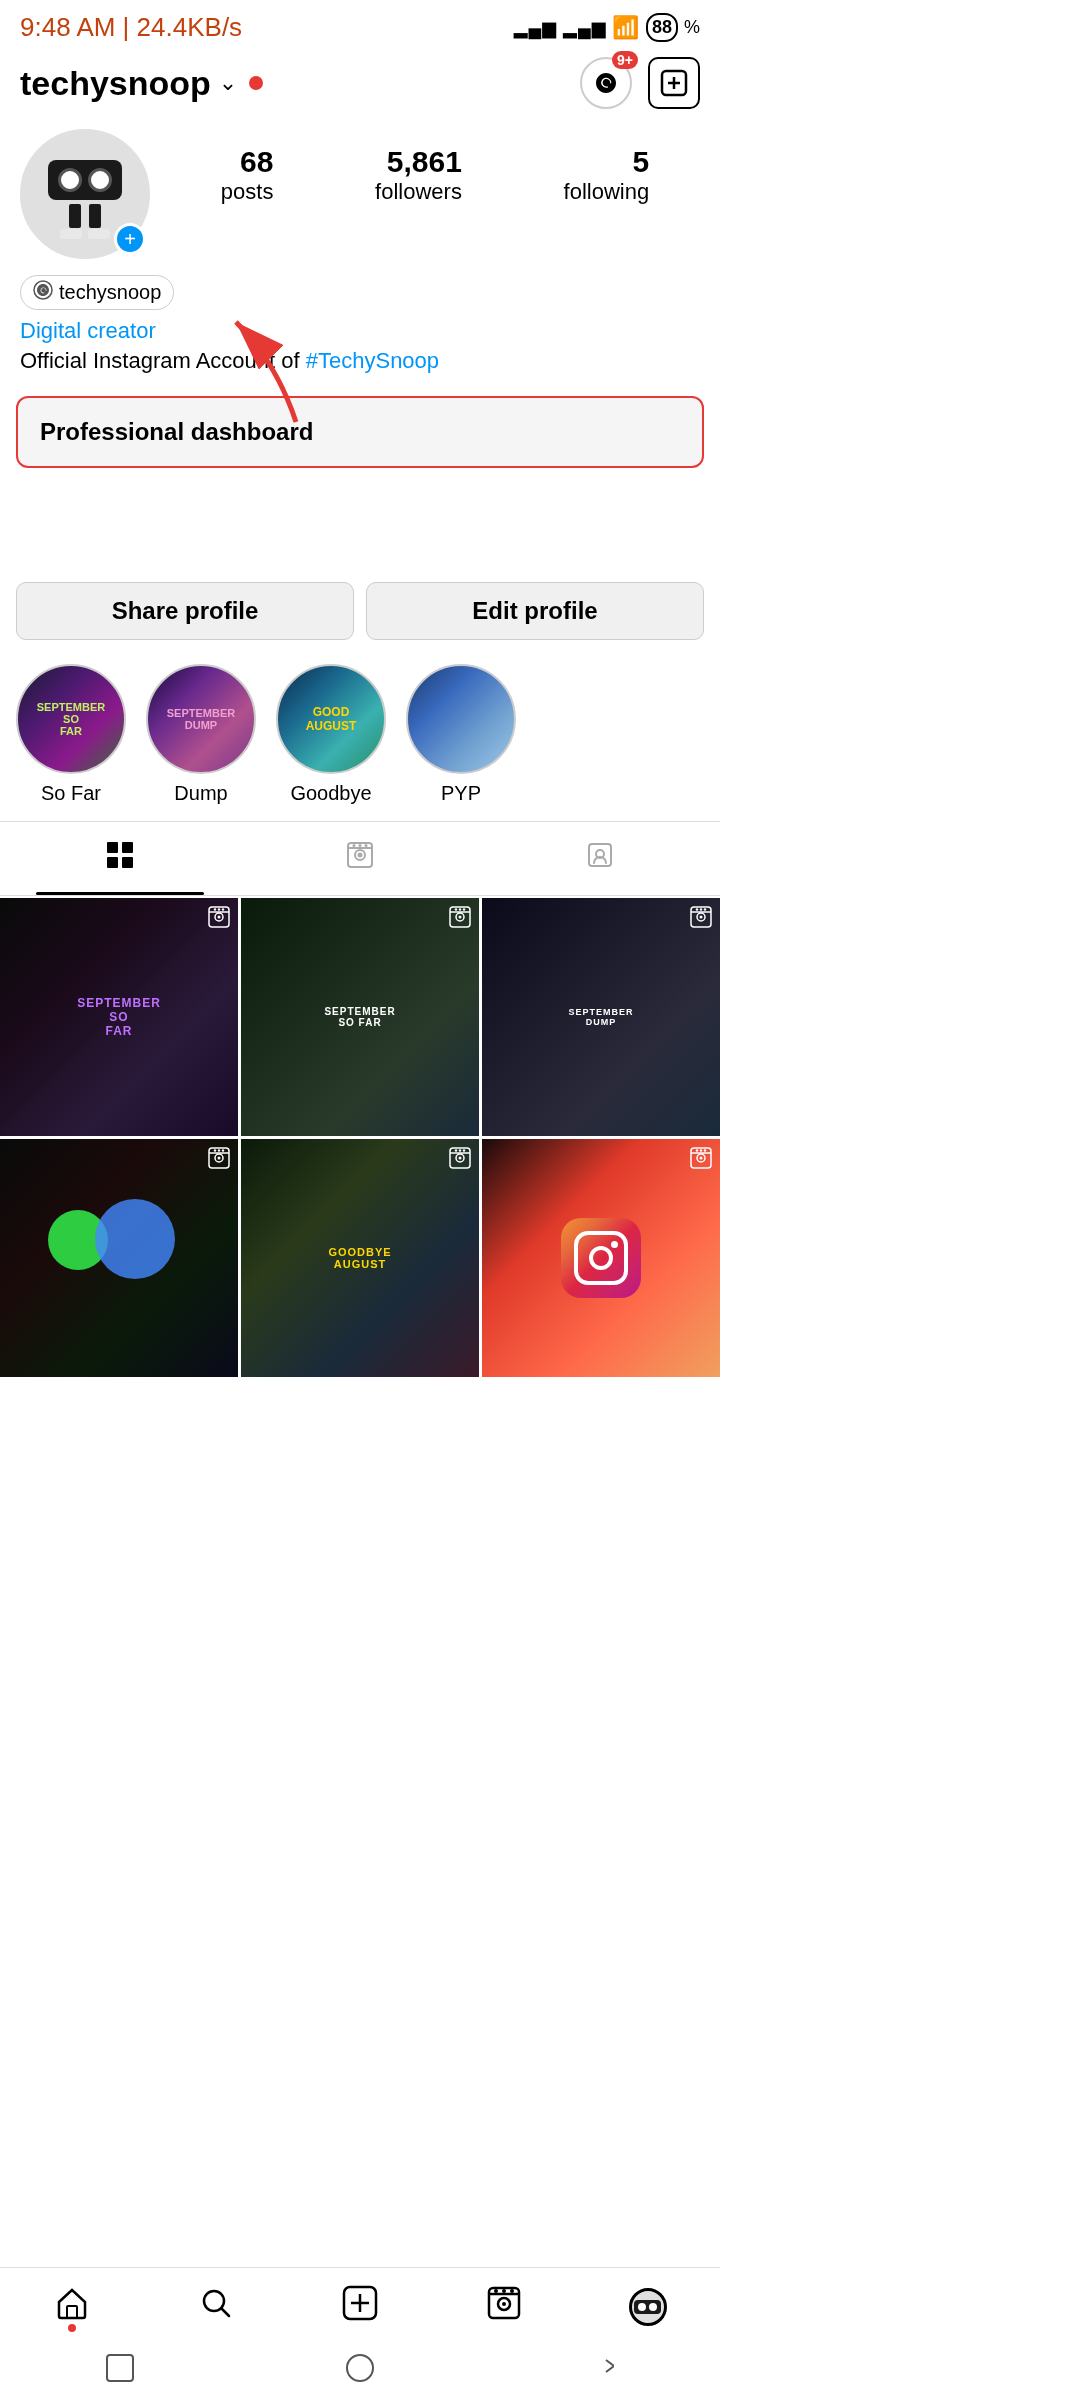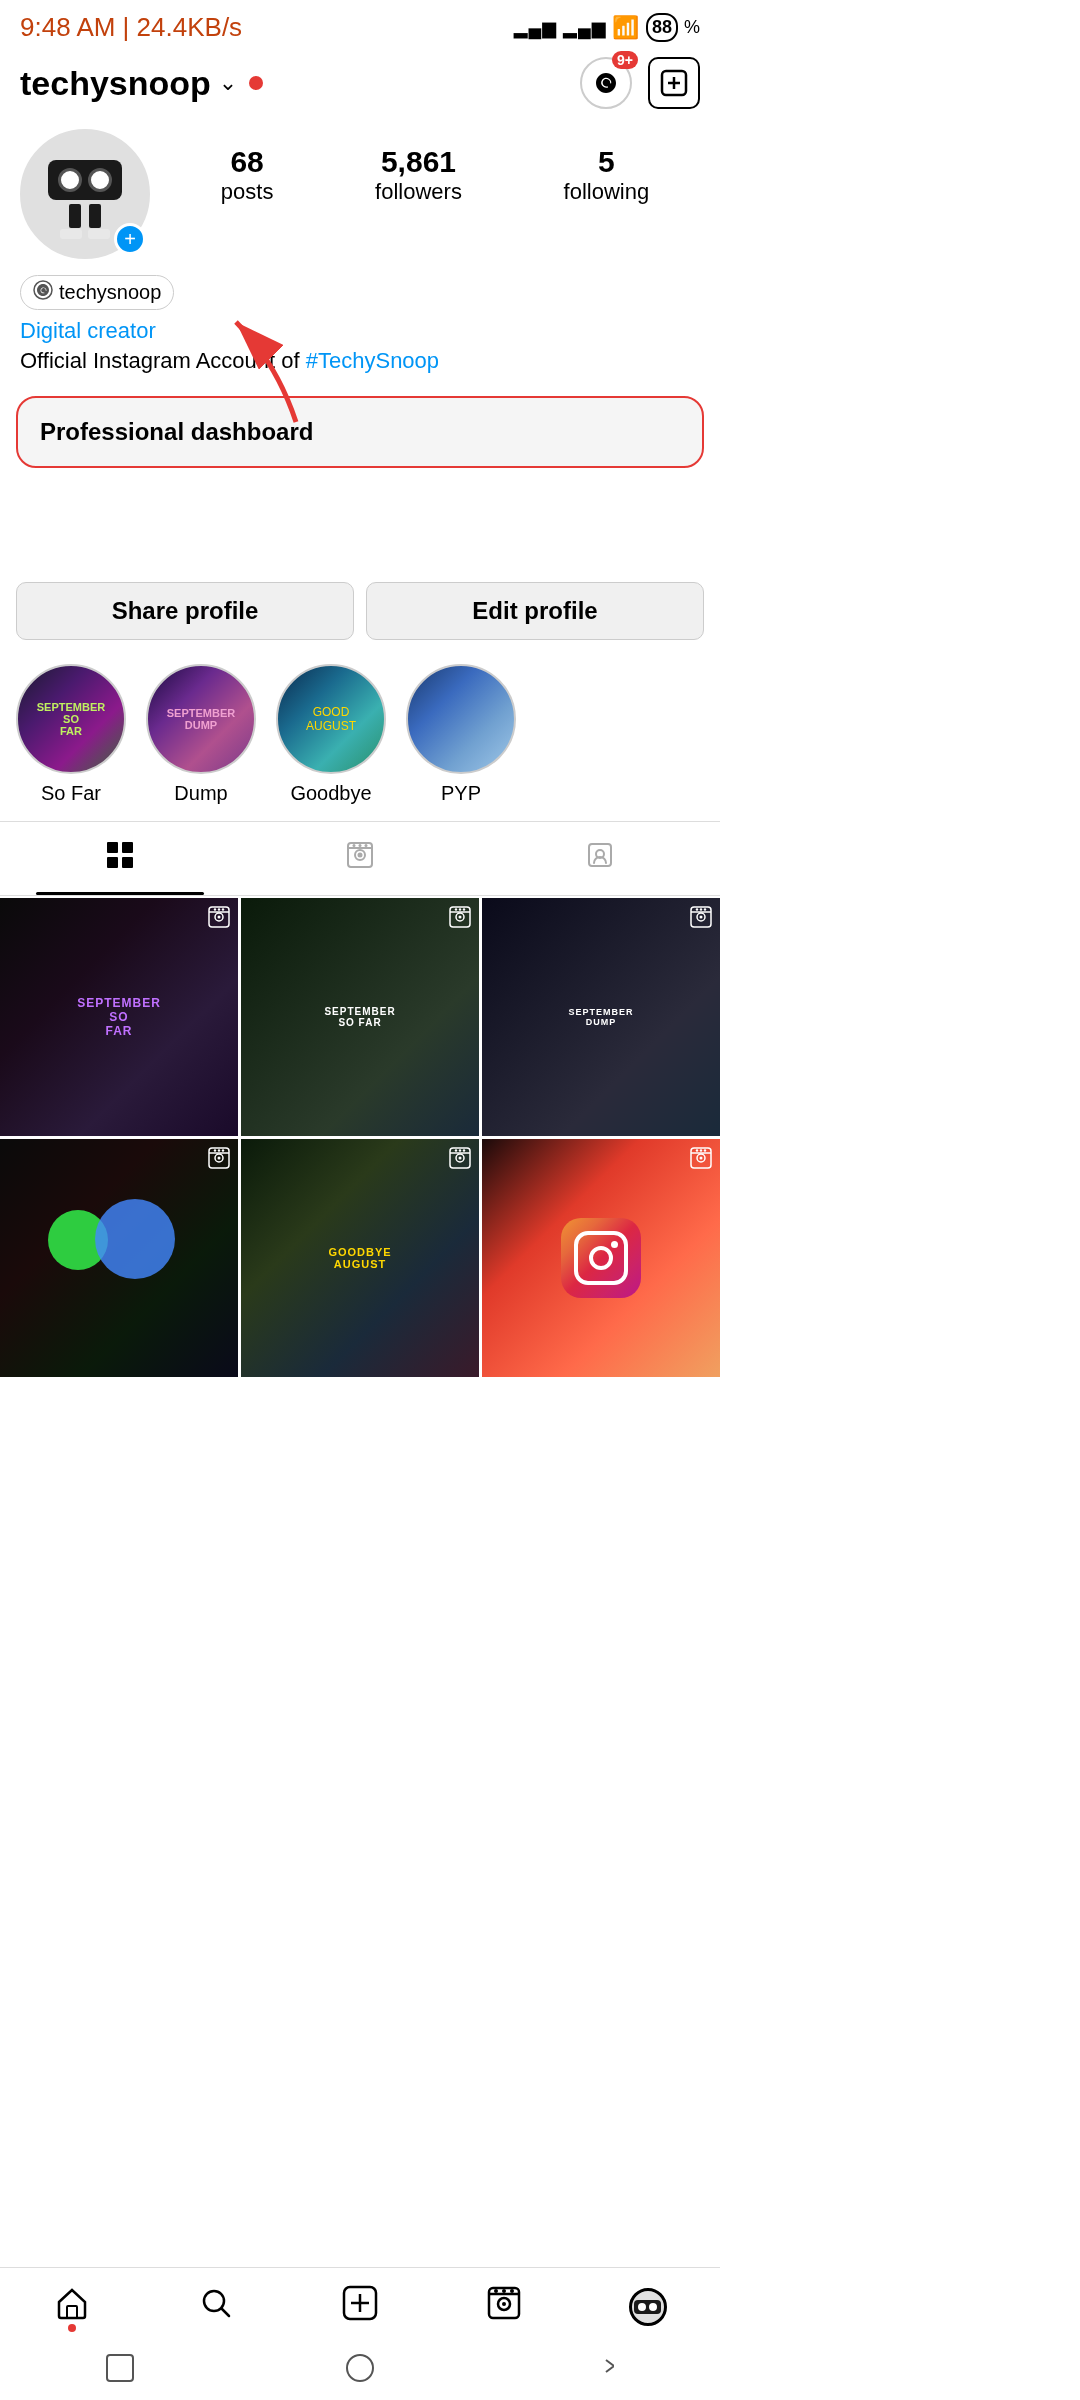--- a/index.html
+++ b/index.html
@@ -178,21 +178,21 @@
 
     
     .stats-wrap {
       display: flex;
       flex: 1;
       justify-content: space-around;
       align-items: center;
       margin-top: 16px;
     }
     .stat-item {
-      text-align: center;
+      text-align: right;
     }
     .stat-number {
       font-size: 30px;
       font-weight: 700;
       color: #000;
       display: block;
     }
     .stat-label {
       font-size: 22px;
       color: #000;
@@ -234,21 +234,21 @@
       color: #000;
     }
     .bio-desc .hashtag {
       color: #0095f6;
     }
 
     
     .pro-dashboard {
       margin: 10px 16px 14px;
       border: 2px solid #e53935;
-      border-radius: 20px;
+      border-radius: 12px;
       padding: 20px 22px;
       background: #f5f5f5;
     }
     .pro-dashboard-title {
       font-size: 24px;
       font-weight: 600;
       color: #000;
     }
 
     
@@ -583,21 +583,21 @@
     <div class="highlight-circle hl-2">
       <div class="highlight-circle-inner">
         <span style="color:#f0a0d0;font-size:11px;font-weight:700;text-align:center;padding:4px;">SEPTEMBER<br>DUMP</span>
       </div>
     </div>
     <span class="highlight-label">Dump</span>
   </div>
   <div class="highlight-item">
     <div class="highlight-circle hl-3">
       <div class="highlight-circle-inner">
-        <span style="color:#ffd700;font-size:12px;font-weight:400;text-align:center;padding:4px;">GOOD<br>AUGUST</span>
+        <span style="color:#ffd700;font-size:12px;font-weight:700;text-align:center;padding:4px;">GOOD<br>AUGUST</span>
       </div>
     </div>
     <span class="highlight-label">Goodbye</span>
   </div>
   <div class="highlight-item">
     <div class="highlight-circle hl-4">
       <div class="highlight-circle-inner">
         <span style="color:#fff;font-size:12px;font-weight:700;text-align:center;padding:4px;"></span>
       </div>
     </div>

